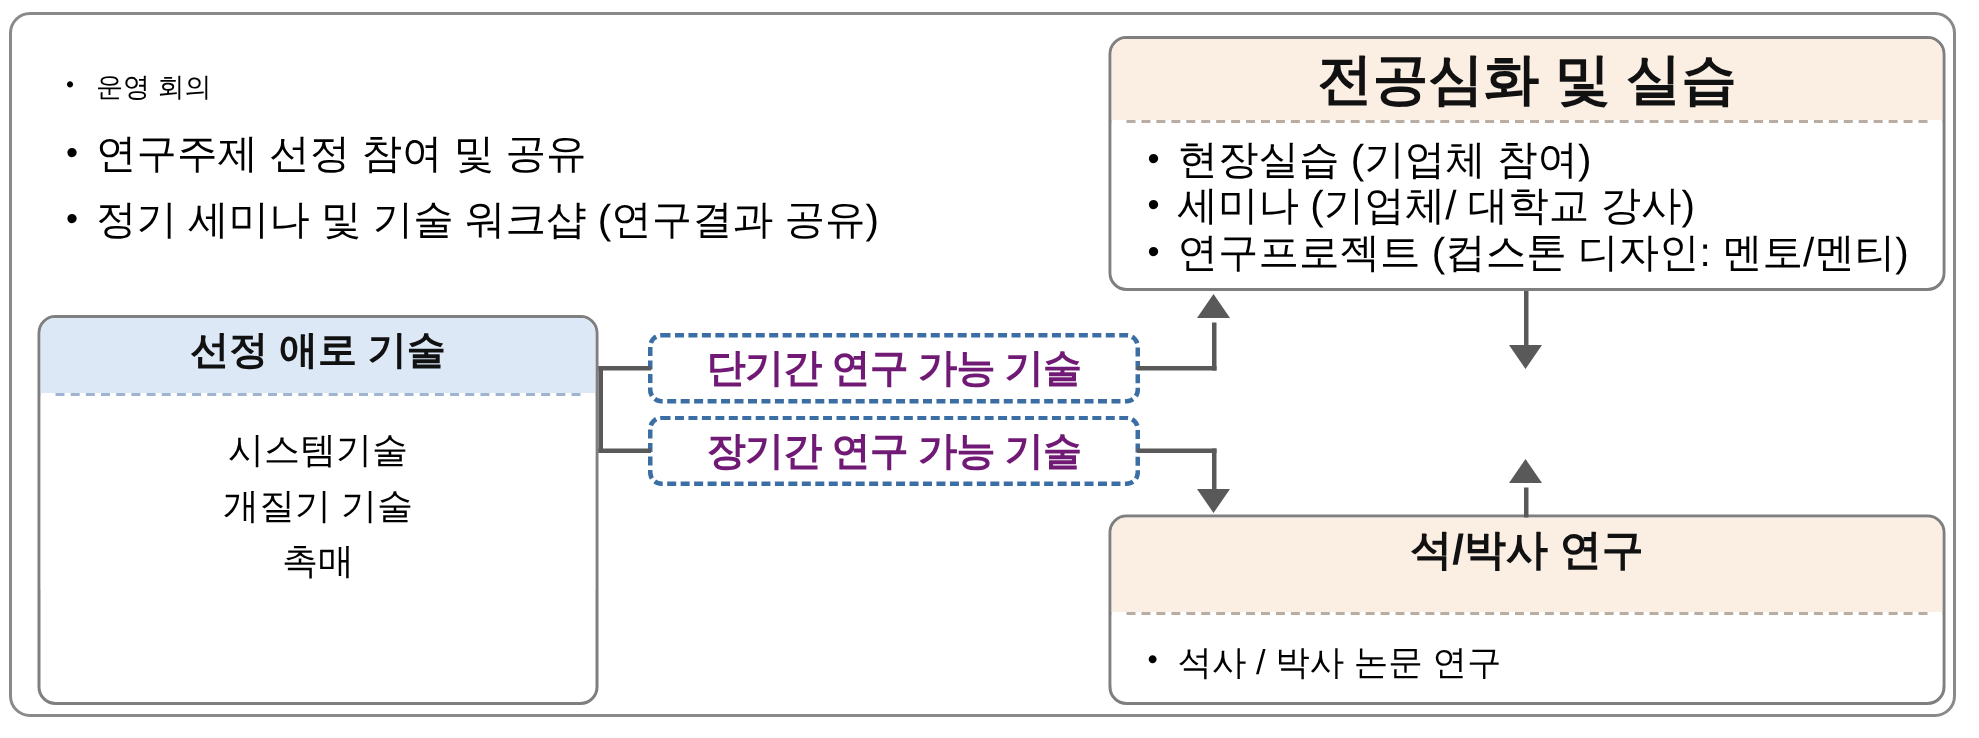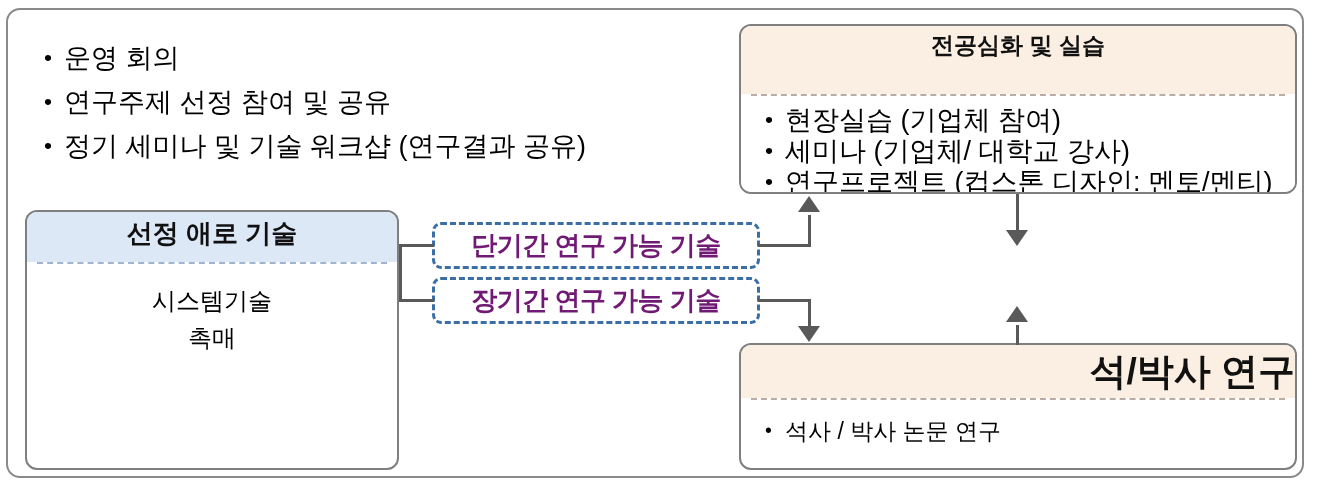--- a/index.html
+++ b/index.html
@@ -84,44 +84,43 @@
   }
 
   
   #box-major {
     left: 739px;
     top: 24px;
     width: 558px;
     height: 170px;
   }
   #box-major .card-header {
-    height: 68px;
+    height: 54px;
     padding-top: 7px;
-    font-size: 23px;
+    font-size: 37px;
   }
   #box-major .card-body {
     padding: 9px 0 0 18px;
   }
   #box-major ul.bullets > li {
     font-size: 27px;
     line-height: 31px;
   }
 
   
   #box-grad {
     left: 739px;
     top: 343px;
     width: 558px;
     height: 127px;
   }
   #box-grad .card-header {
-    height: 53px;
+    height: 63px;
     padding-top: 7px;
-    font-size: 37px;
-    text-align: right;
+    font-size: 28px;
   }
   #box-grad .card-body {
     padding: 16px 4px 0 18px;
   }
   #box-grad ul.bullets > li {
     font-size: 23px;
     line-height: 31px;
   }
 
   
@@ -214,21 +213,21 @@
   .arrow-down { border-top: 16px solid #595959; }
 </style>
 </head>
 <body>
 
 <div id="canvas">
 
   <div class="outer-frame"></div>
 
   <ul class="bullets" id="overview-list" style="position:absolute; left:38px; top:36px; width:660px;">
-    <li style="font-size:27px; line-height:44px;">운영 회의</li>
+    <li style="font-size:18px; line-height:44px;">운영 회의</li>
     <li style="font-size:27px; line-height:44px;">연구주제 선정 참여 및 공유</li>
     <li style="font-size:27px; line-height:44px;">정기 세미나 및 기술 워크샵 (연구결과 공유)</li>
   </ul>
 
   <div class="card" id="box-major">
     <div class="card-header hdr-cream">전공심화 및 실습</div>
     <div class="sep sep-cream"></div>
     <div class="card-body">
       <ul class="bullets">
         <li>현장실습 (기업체 참여)</li>
@@ -246,20 +245,21 @@
         <li>석사 / 박사 논문 연구</li>
       </ul>
     </div>
   </div>
 
   <div class="card" id="box-tech">
     <div class="card-header hdr-blue">선정 애로 기술</div>
     <div class="sep"></div>
     <div class="card-body">
       <div class="tech-item">시스템기술</div>
+      <div class="tech-item">개질기 기술</div>
       <div class="tech-item">촉매</div>
     </div>
   </div>
 
 
   <div class="dashed-label" id="label-short">
     <span>단기간 연구 가능 기술</span>
   </div>
   <div class="dashed-label" id="label-long">
     <span>장기간 연구 가능 기술</span>

